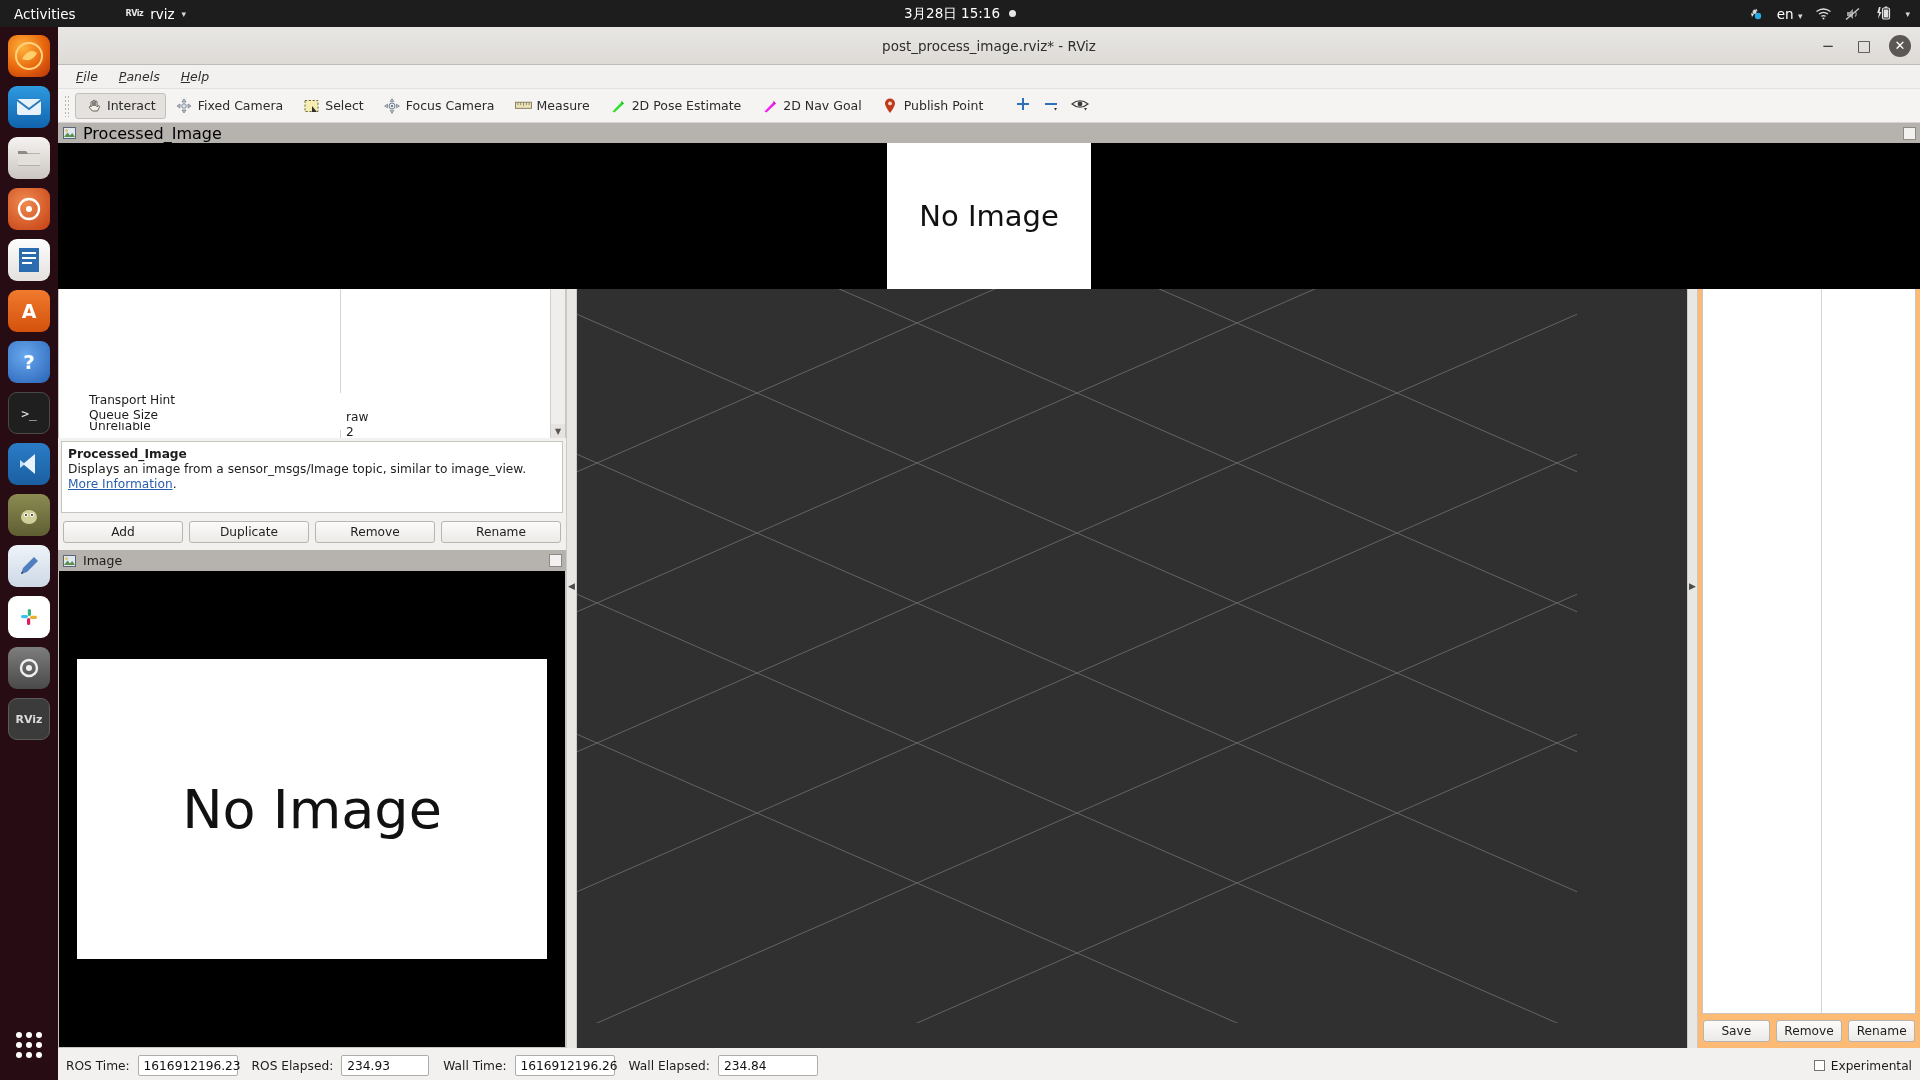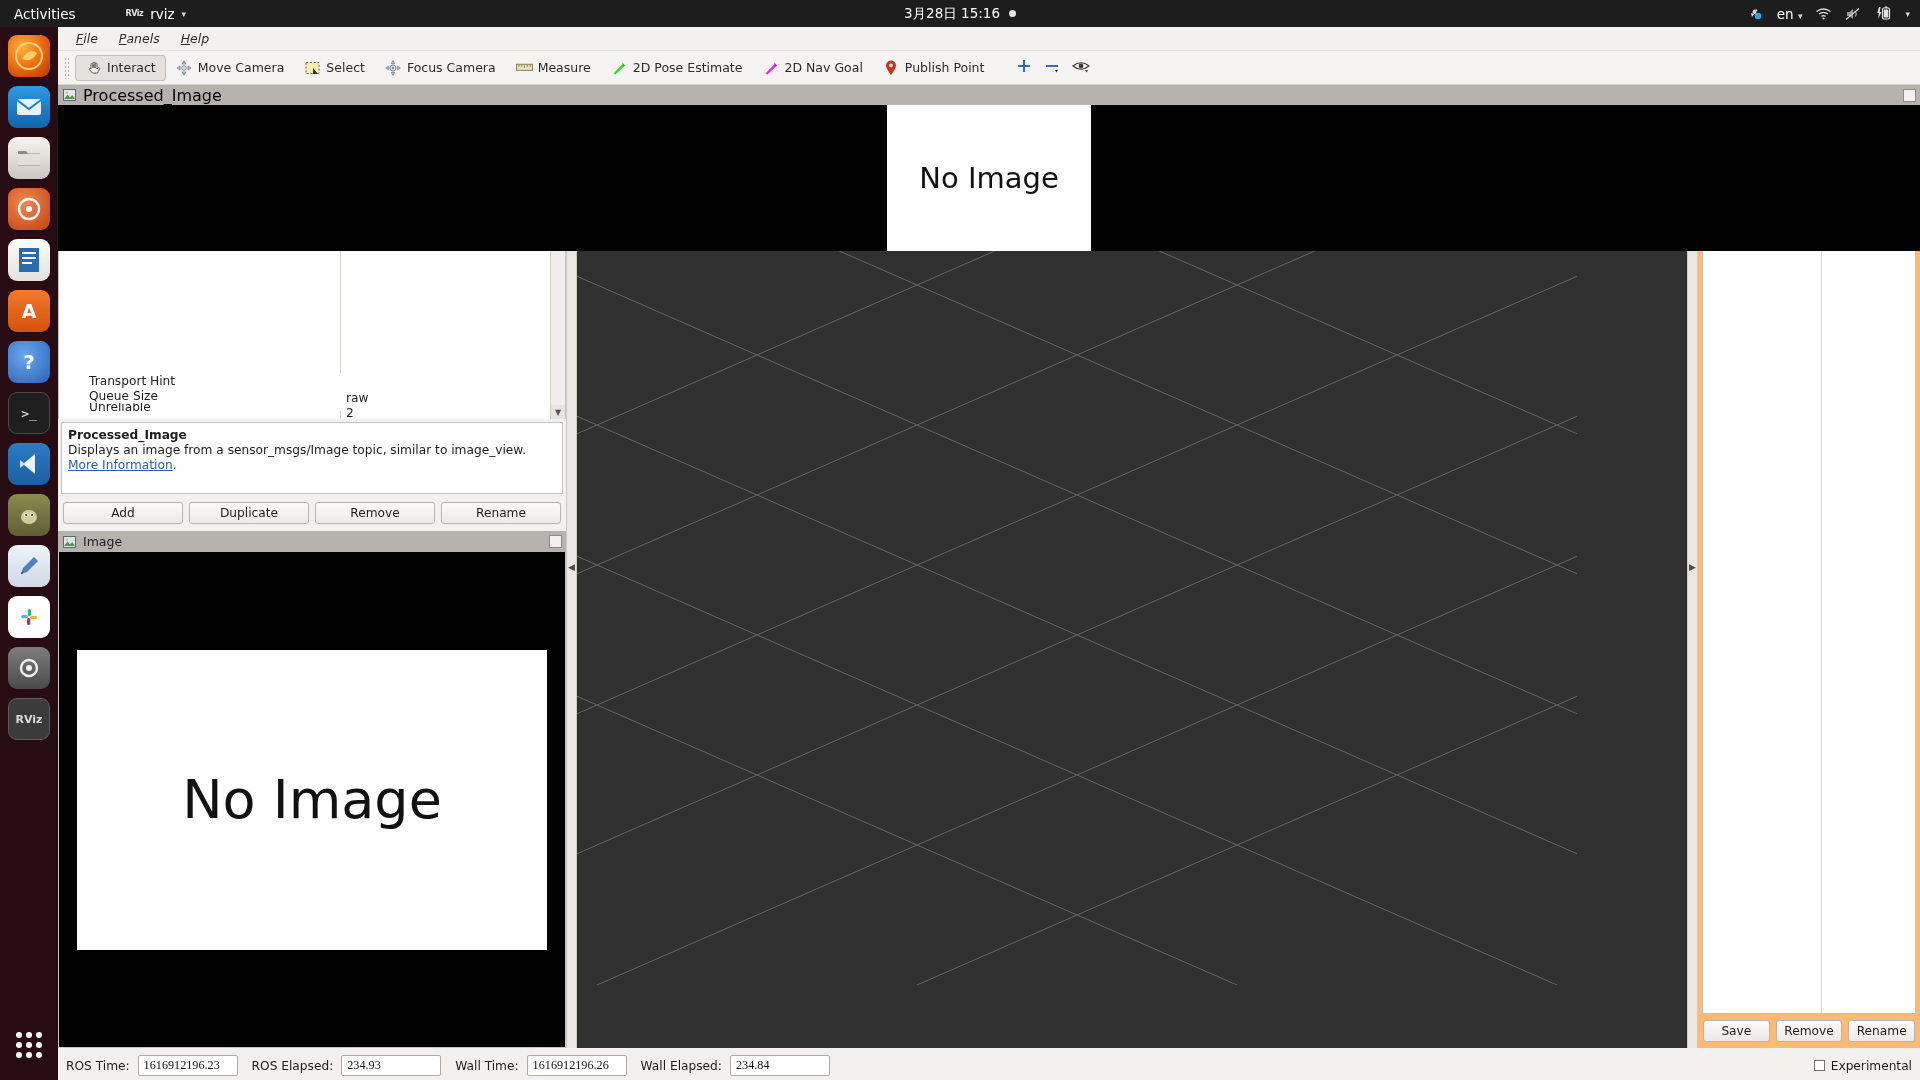--- a/index.html
+++ b/index.html
@@ -214,21 +214,21 @@
   #views-btns { display: flex; gap: 6px; padding: 6px 5px; flex: 0 0 auto; }
 
   
   #time-panel { flex: 0 0 auto; background: #f2f1f0; }
   #time-fields {
     display: flex; align-items: center; gap: 8px; padding: 7px 8px 4px 8px; font-size: 12.2px; color: #1c1c1c;
   }
   .tf-label { white-space: nowrap; }
   .tf-input {
     height: 21px; background: #ffffff; border: 1px solid #b0aca8; border-radius: 2px;
-    padding: 0 5px; font-size: 12.2px; color: #111; display: flex; align-items: center; font-family: Liberation Serif, serif;
+    padding: 0 5px; font-size: 12.2px; color: #111; display: flex; align-items: center;
   }
   #time-bottom { display:flex; align-items:center; padding: 0 8px 6px 8px; }
   .reset-btn {
     width: 42px; height: 21px; background: linear-gradient(#fcfbfa, #eceae7);
     border: 1px solid #b8b4b0; border-radius: 3px;
     display:flex; align-items:center; justify-content:center; font-size: 12.2px; color:#1e1e1e;
   }
   .fps-text { margin-left: auto; font-size: 12.2px; color: #1c1c1c; }
   .exp-row { display:flex; align-items:center; gap:6px; font-size: 12.2px; color:#1c1c1c; }
 
@@ -386,20 +386,28 @@
       <i></i>
       <i></i>
       <i></i>
       <i></i>
       <i></i>
   </div>
 </div>
 
 <div id="rviz-window">
 
+  <div id="titlebar">
+    <span class="title">post_process_image.rviz* - RViz</span>
+    <div class="win-btns">
+      <span class="win-btn">−</span>
+      <span class="win-btn">□</span>
+      <span class="win-close">✕</span>
+    </div>
+  </div>
 
   <div id="menubar">
     <span class="menu-item"><u>F</u><span title="File">ile</span></span>
     <span class="menu-item"><u>P</u>anels</span>
     <span class="menu-item"><u>H</u>elp</span>
   </div>
 
   <div id="toolbar">
     <span class="tool-grip"></span>
 
@@ -412,21 +420,21 @@
       <span>Interact</span>
     </div>
 
     <div class="tool-btn">
       <span class="tool-ico">
         <svg width="16" height="16" viewBox="0 0 16 16">
             <path d="M8 1 L10 4 H6 Z M8 15 L6 12 H10 Z M1 8 L4 6 V10 Z M15 8 L12 10 V6 Z" fill="#bdc7d6" stroke="#6b7481" stroke-width="0.7"></path>
             <circle cx="8" cy="8" r="2.3" fill="#dde3ec" stroke="#6b7481" stroke-width="0.8"></circle>
           </svg>
       </span>
-      <span>Move Camera</span>
+      <span>Fixed Camera</span>
     </div>
 
     <div class="tool-btn">
       <span class="tool-ico">
         <svg width="16" height="14" viewBox="0 0 16 14">
             <rect x="1" y="1.5" width="13" height="11" fill="#f5eeb0" stroke="#6b6b40" stroke-width="1" stroke-dasharray="2.2 1.6"></rect>
             <path d="M8 7 L8 13 L13 13 Z" fill="#2f2f2f"></path>
           </svg>
       </span>
       <span>Select</span>
@@ -827,21 +835,21 @@
     </div>
   </div>
 
   <div id="time-panel">
 
     <div id="time-fields">
       <span class="tf-label">ROS Time:</span>
       <span class="tf-input" style="width:100px;">1616912196.23</span>
 
       <span class="tf-label" style="margin-left:6px;">ROS Elapsed:</span>
-      <span class="tf-input" style="width:100px;">234.93</span>
+      <span class="tf-input" style="width:88px;">234.93</span>
 
       <span class="tf-label" style="margin-left:6px;">Wall Time:</span>
       <span class="tf-input" style="width:100px;">1616912196.26</span>
 
       <span class="tf-label" style="margin-left:6px;">Wall Elapsed:</span>
       <span class="tf-input" style="width:100px;">234.84</span>
 
       <span class="exp-row" style="margin-left:auto;">
         <span class="cbox"></span>
         <span>Experimental</span>

